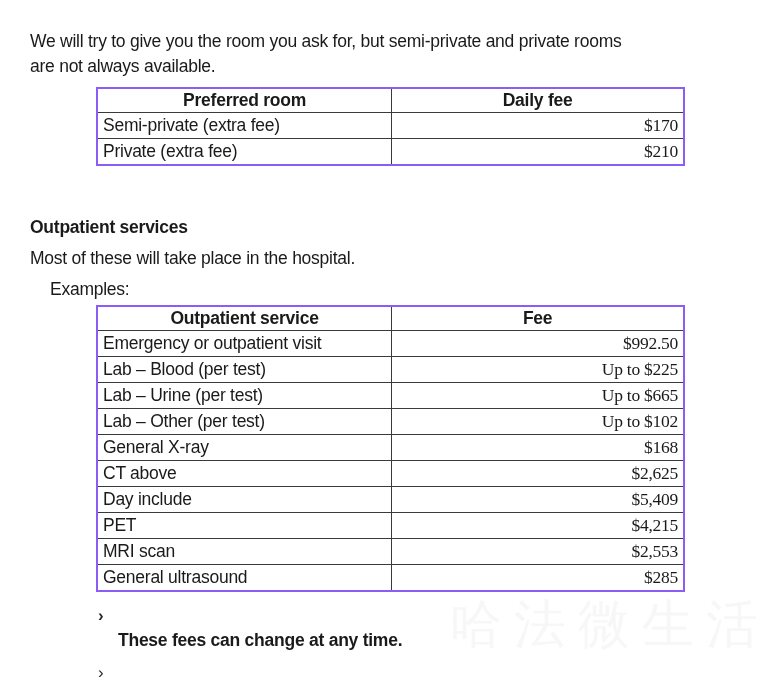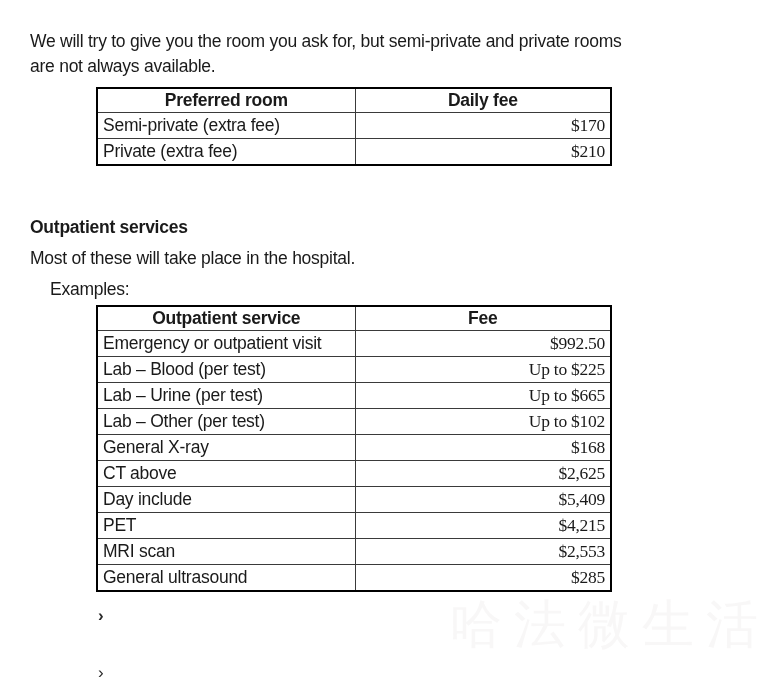--- a/index.html
+++ b/index.html
@@ -23,22 +23,22 @@
 
   .intro { left: 30px; top: 29px; width: 742px; }
 
   .heading-outpatient { left: 30px; top: 215px; }
   .desc-outpatient    { left: 30px; top: 246px; }
   .examples-label     { left: 30px; top: 277px; margin-left: 20px; }
 
   table.fee-table {
     border-collapse: collapse;
     table-layout: fixed;
-    width: 516px;
-    border: 2px solid #000000;
+    width: 589px;
+    border: 2px solid #8b5cf6;
   }
   .table-room       { left: 96px; top: 87px;  }
   .table-outpatient { left: 96px; top: 305px; }
 
   table.fee-table th, table.fee-table td {
     border: 1.5px solid #3a3a3a;
     font-size: 17.5px;
     letter-spacing: -0.25px;
     overflow: hidden;
   }
@@ -164,19 +164,19 @@
   </tr>
   <tr>
     <td class="cell-label">General ultrasound</td>
     <td class="cell-fee">$285</td>
   </tr>
 </tbody>
   </table>
 
 <div class="abs notes">
   <div class="note bold">
-    <span class="marker">›</span>
+    <span class="marker">›</span><span>These fees can change at any time.</span>
   </div>
   <div class="note">
     <span class="marker">›</span><span>The fees above </span><span class="bold">do not</span><span> include doctor’s fees (you will be billed directly
 by the doctor).</span>
   </div>
 </div>
 
 </body></html>

